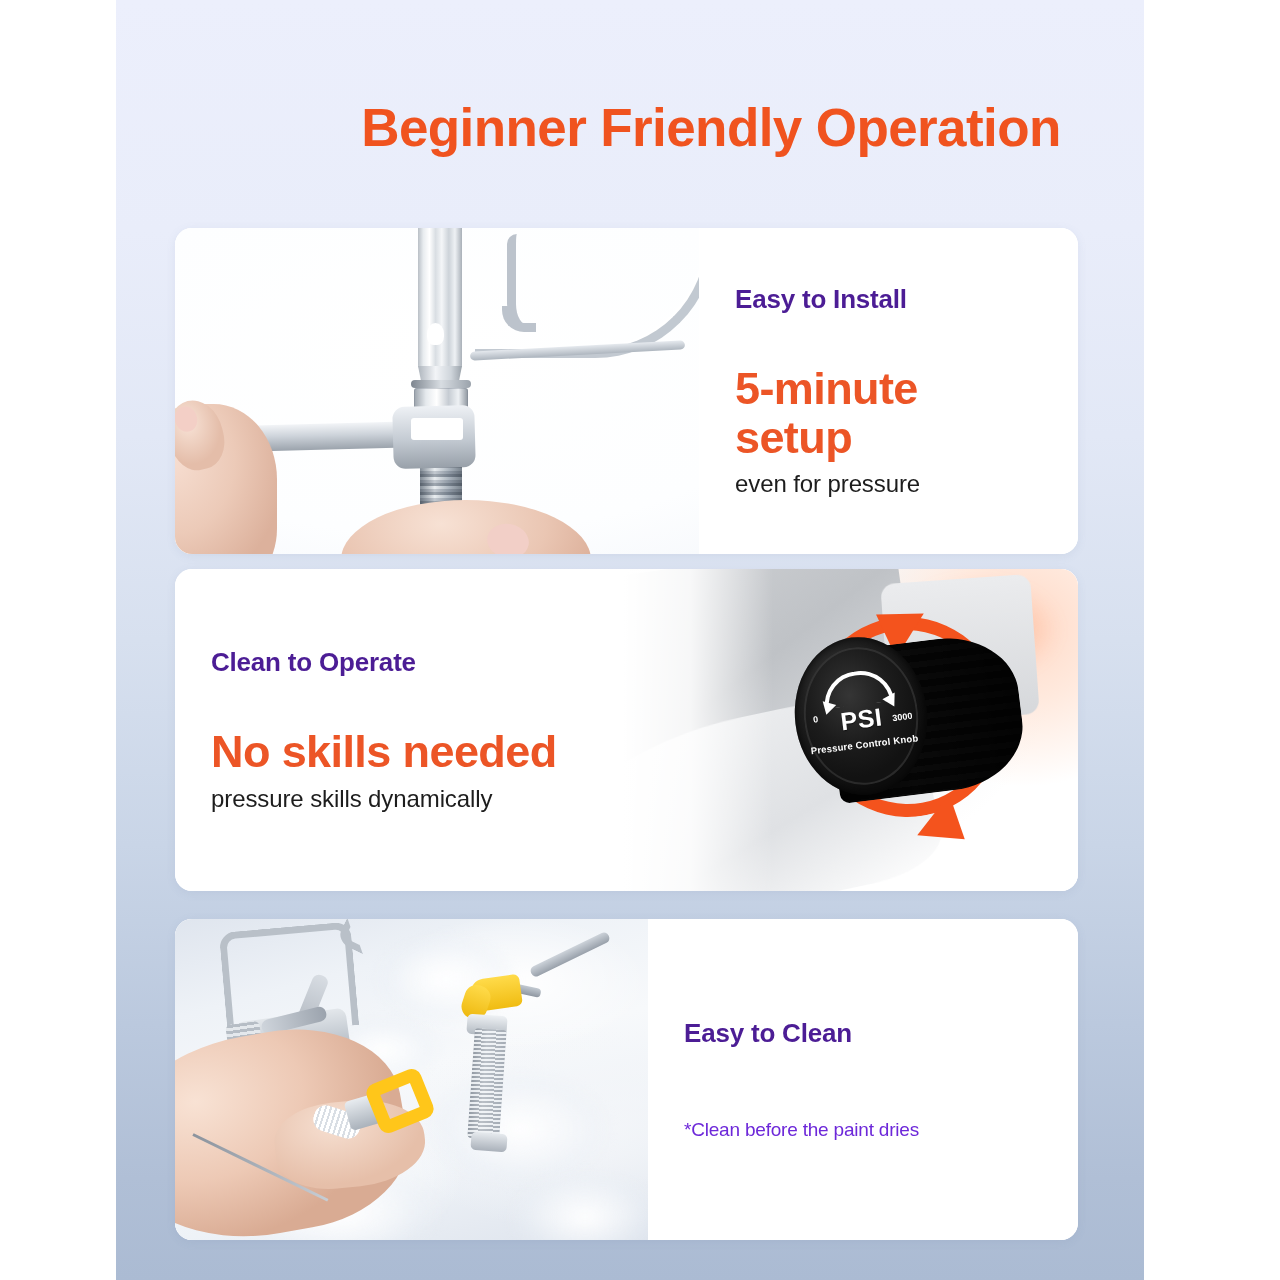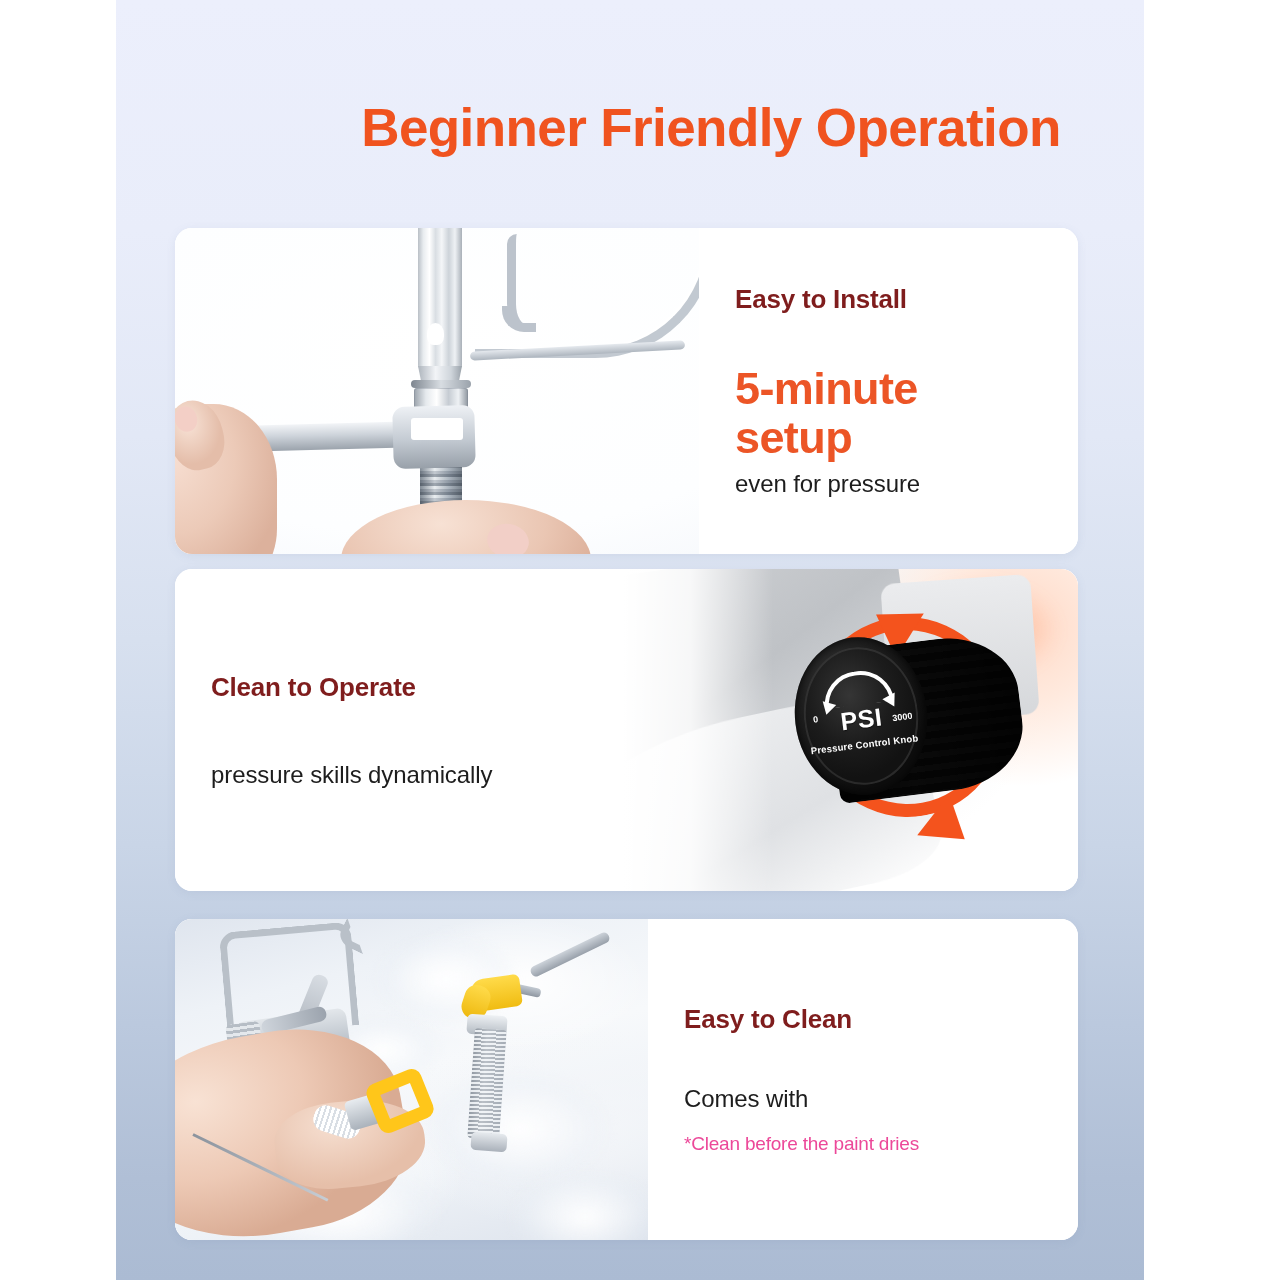--- a/index.html
+++ b/index.html
@@ -86,42 +86,42 @@
     padding: 0 36px;
     display: flex;
     flex-direction: column;
     justify-content: center;
     background: #ffffff;
   }
 
   .eyebrow {
     font-size: 26px;
     font-weight: 700;
-    color: #7f1d1d;
+    color: #4c1d95;
     letter-spacing: -0.2px;
   }
   .headline {
     font-size: 45px;
     font-weight: 700;
     color: #ec5526;
     letter-spacing: -0.6px;
     line-height: 1.08;
   }
   .headline.small { font-size: 35px; }
   .sub {
     font-size: 24px;
     font-weight: 400;
     color: #1d1d1d;
     letter-spacing: -0.1px;
   }
   .sub.tight { line-height: 1.15; }
   .note {
     font-size: 19px;
     font-weight: 400;
-    color: #ec4899;
+    color: #6d28d9;
     letter-spacing: -0.2px;
   }
   .gap-a { height: 50px; }
   .gap-b { height: 8px; }
   .gap-c { height: 12px; }
 
   
   #photo-1 { flex: 0 0 524px; }
   .art1-bg {
     position: absolute; inset: 0;
@@ -554,20 +554,21 @@
           <div class="a2-psi">PSI</div>
           <div class="a2-max">3000</div>
           <div class="a2-knoblabel">Pressure Control Knob</div>
         </div>
         <div class="a2-fade-left"></div>
       </div>
 
       <div class="text-pane">
         <div class="eyebrow">Clean to Operate</div>
         <div class="gap-a"></div>
+        <div class="headline">No skills needed</div>
         <div class="gap-b"></div>
         <div class="sub">pressure skills dynamically</div>
       </div>
 
     </div>
   </section>
 
   <section class="card" id="card-3">
     <div class="card-inner">
 
@@ -600,21 +601,20 @@
         <div class="a3-fingers"></div>
         <div class="a3-wire"></div>
         <div class="a3-brush"></div>
         <div class="a3-tip-nut"></div>
         <div class="a3-tip"></div>
       </div>
 
       <div class="text-pane">
         <div class="eyebrow">Easy to Clean</div>
         <div class="gap-a"></div>
-        <div class="sub tight">Comes with</div>
         <div class="gap-b"></div>
         <div class="gap-c"></div>
         <div class="note">*Clean before the paint dries</div>
       </div>
 
     </div>
   </section>
 
 </div>
 

